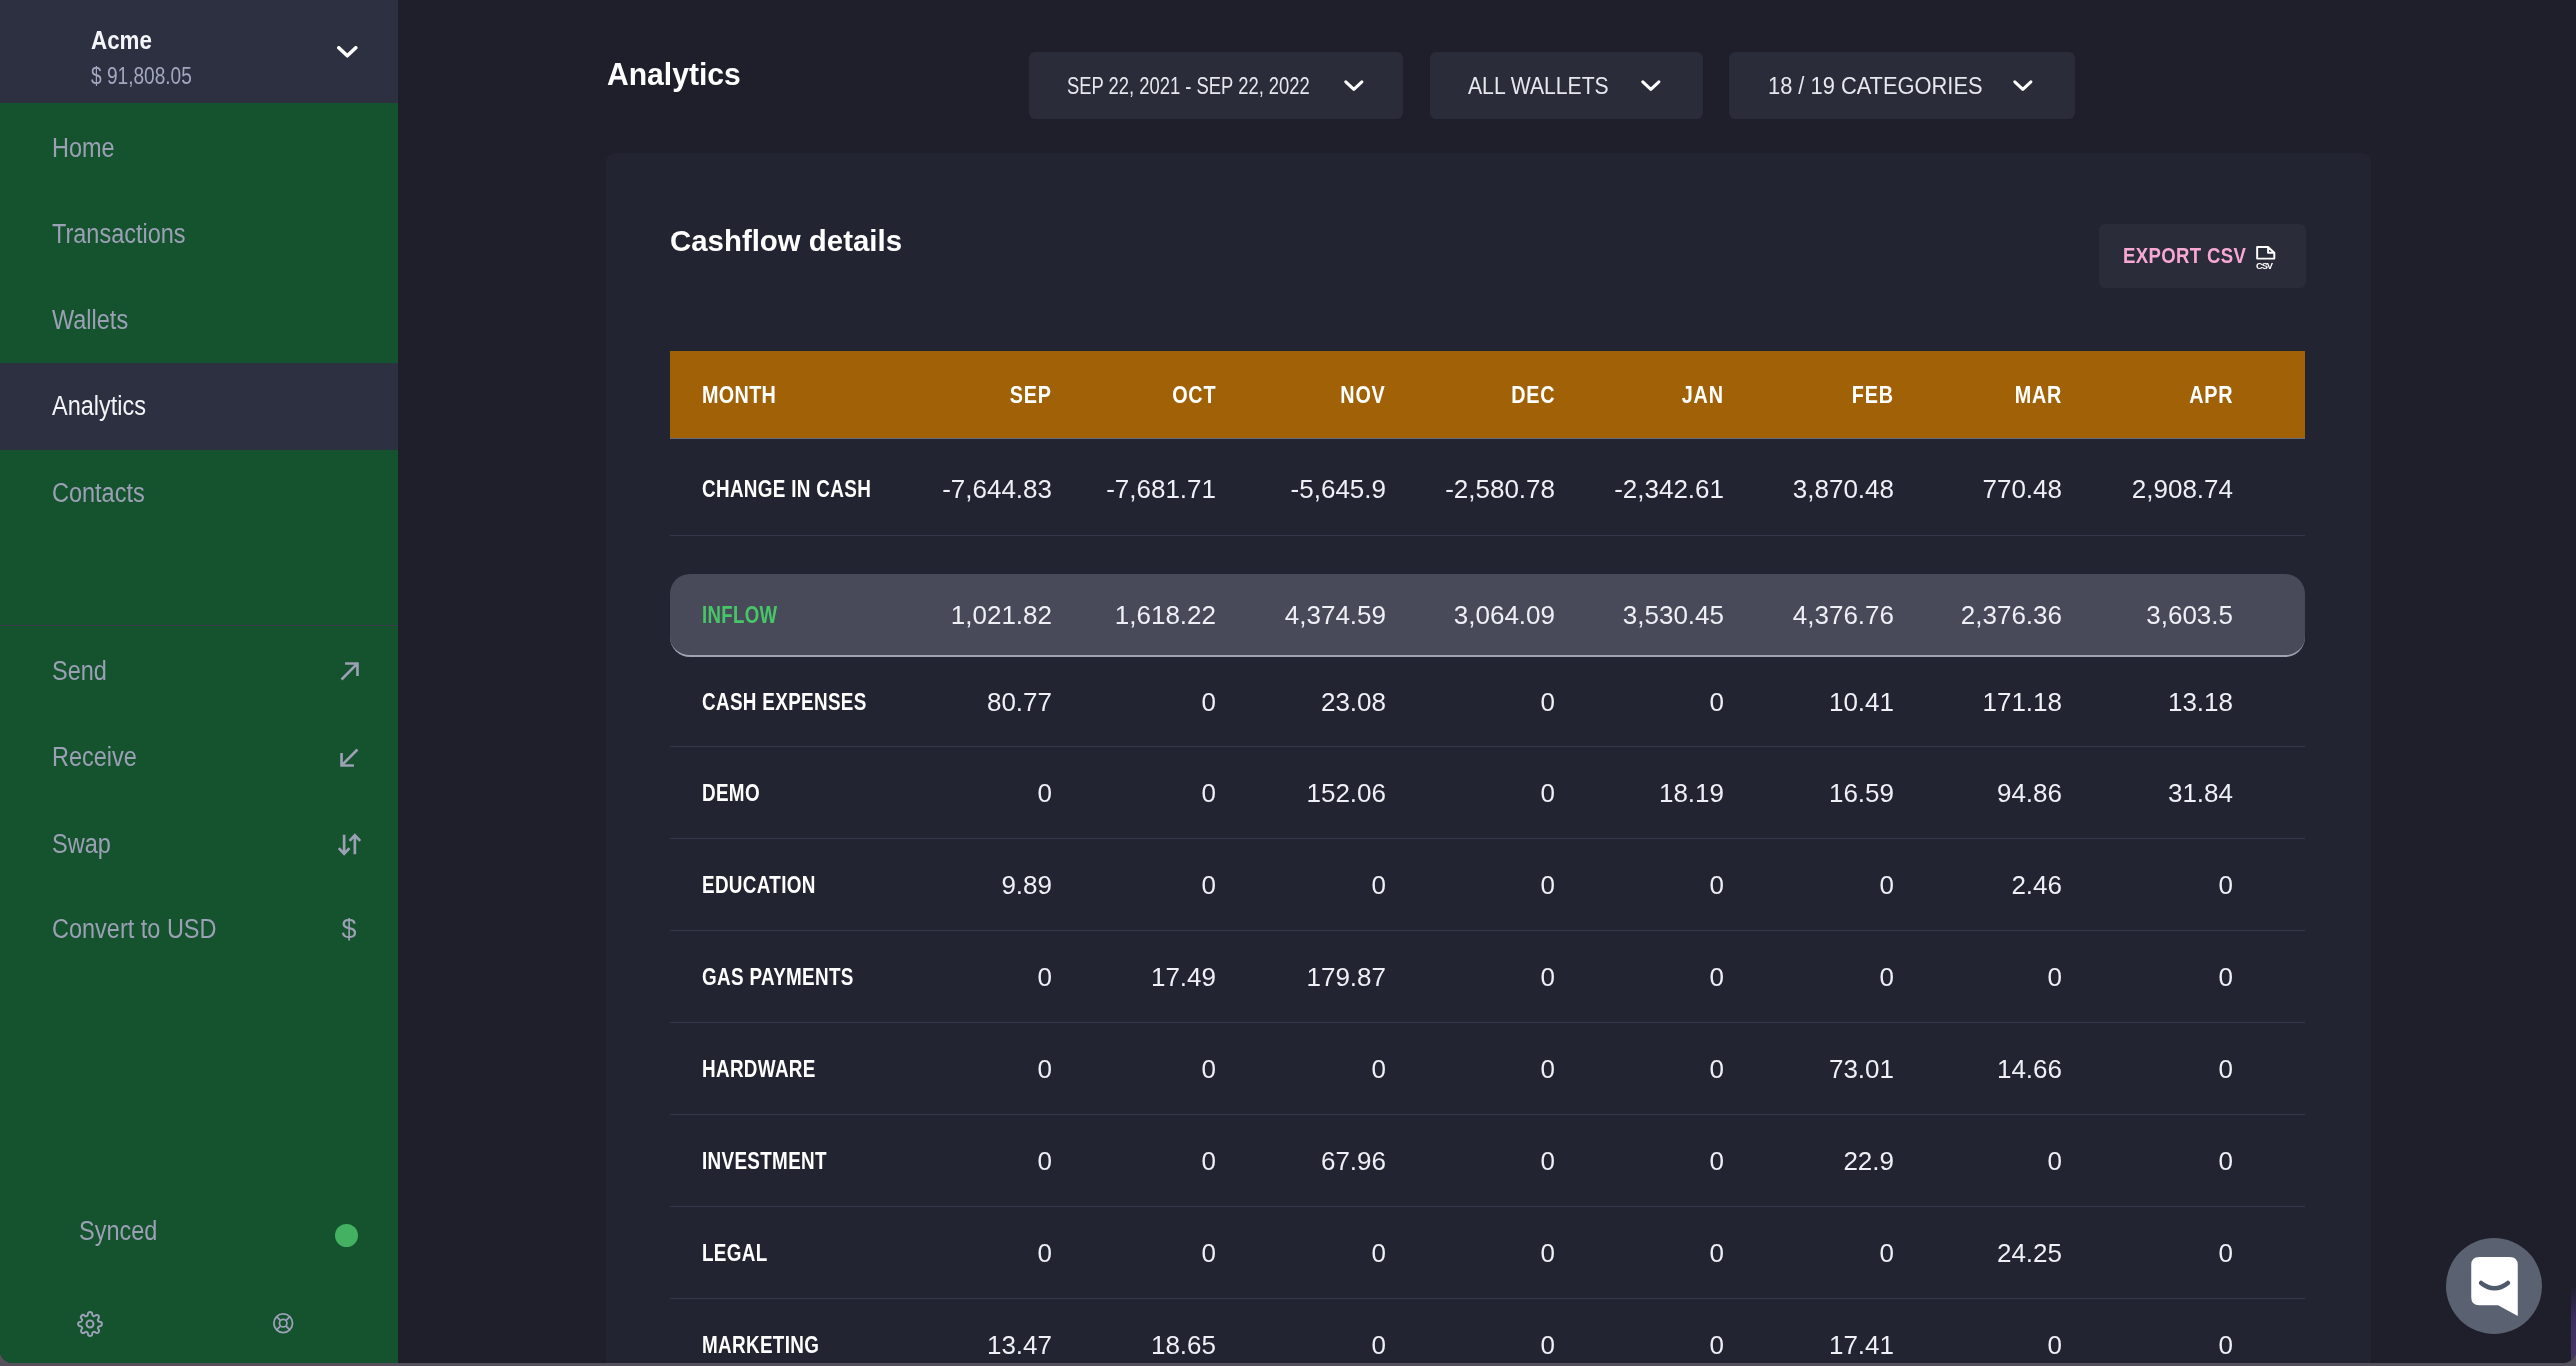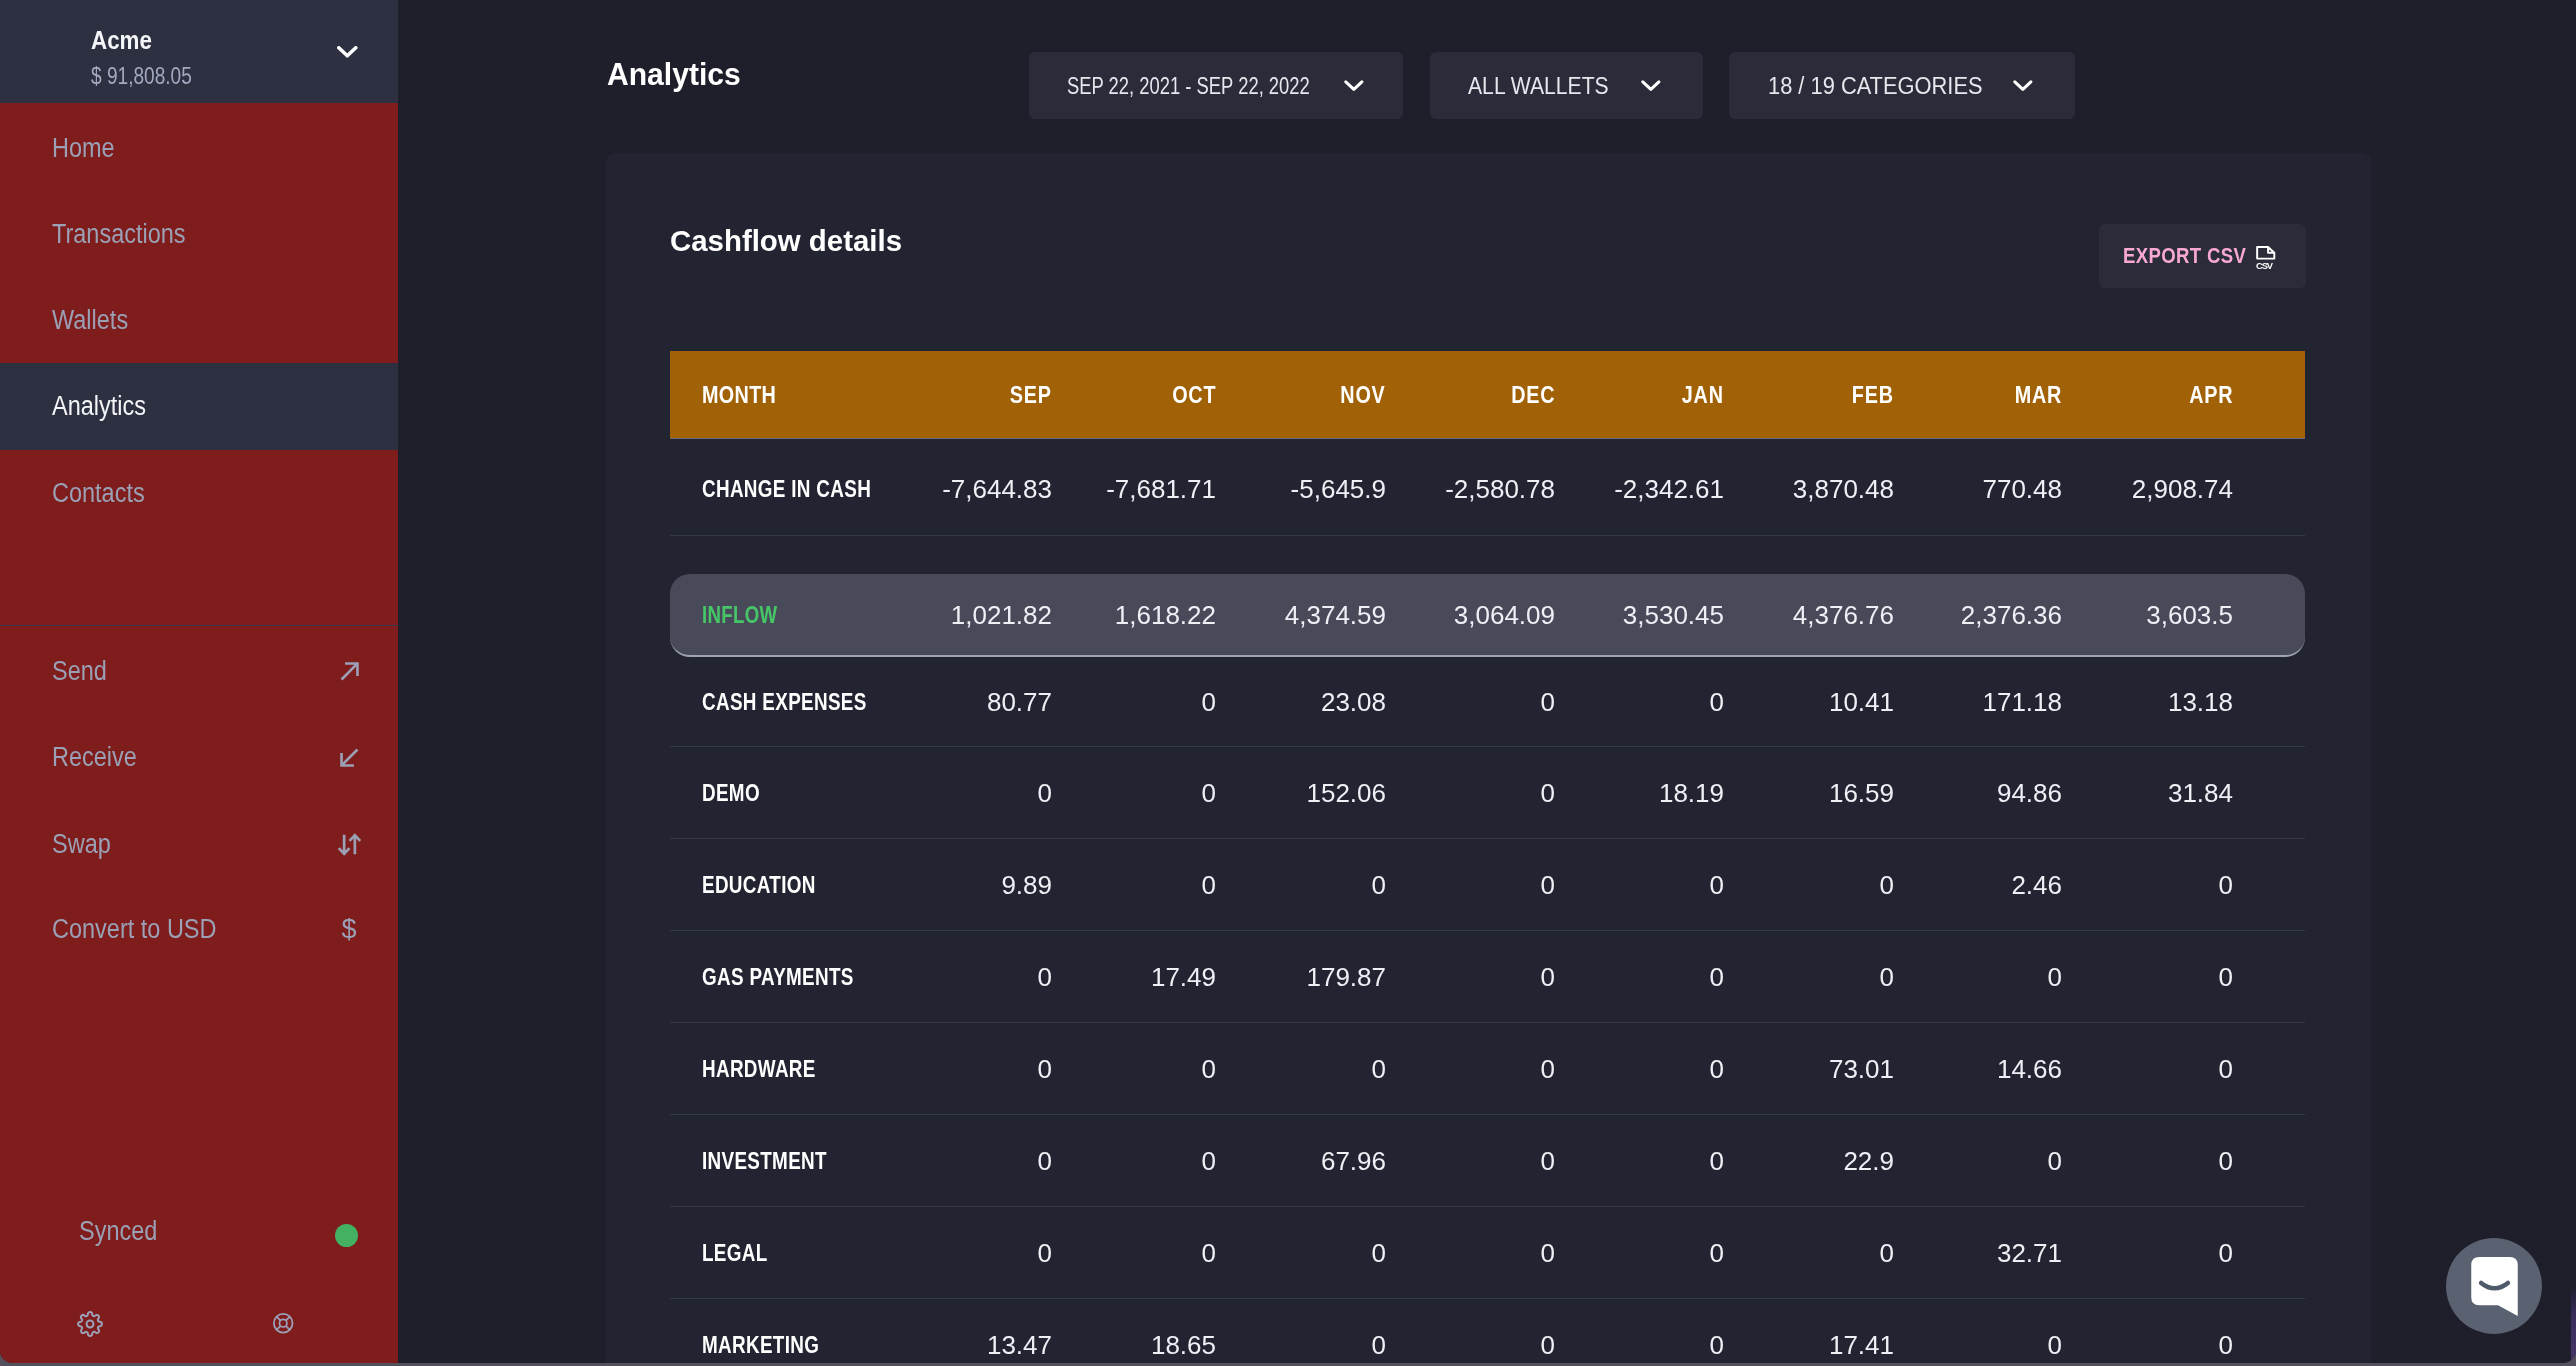--- a/index.html
+++ b/index.html
@@ -1,21 +1,21 @@
 <!DOCTYPE html>
 <html style="font-size:14.3px"><head>
 <meta charset="utf-8">
 <style>
   * { margin:0; padding:0; box-sizing:border-box; }
   html,body { width:2576px; height:1367px; overflow:hidden; background:#54515c; font-family:"Liberation Sans", sans-serif; }
   #window { position:absolute; left:0; top:0; width:2576px; height:1363px; background:#1e1f2b; border-radius:0 0 12.5px 12.5px; overflow:hidden; }
   #purple { position:absolute; right:0; top:1286px; width:5.4px; height:77px; background:linear-gradient(to bottom, rgba(58,45,94,0), #3a2d5e 40%, #473768); border-bottom-right-radius:5.4px; }
 
   
-  #sidebar { position:absolute; left:0; top:0; width:398px; height:1363px; background:#7f1d1d; }
+  #sidebar { position:absolute; left:0; top:0; width:398px; height:1363px; background:#14532d; }
   #acme { position:absolute; left:0; top:0; width:398px; height:103px; background:#2d3040; }
   #acme .name { position:absolute; left:91px; top:25px; font-size:26px; font-weight:bold; color:#f4f5f8; transform:scaleX(0.86); transform-origin:left center; }
   #acme .bal  { position:absolute; left:91px; top:63px; font-size:23px; color:#a3a8c0; transform:scaleX(0.83); transform-origin:left center; }
   #acme svg { position:absolute; left:337px; top:46px; }
   .nav { position:absolute; left:0; width:398px; height:87px; display:flex; align-items:center; padding-left:52px; font-size:27px; color:#9ba0b5; }
   .nav > span.t { transform:scaleX(0.87); transform-origin:left center; white-space:pre; }
   .nav.sel { background:#2d3040; color:#f4f5f8; }
   .navline { position:absolute; left:0; top:625px; width:398px; height:0.9px; background:#3a3c4e; }
   .nav .ric { position:absolute; left:333px; width:32px; height:32px; display:flex; align-items:center; justify-content:center; }
   #synced { position:absolute; left:79px; top:1216px; font-size:27px; color:#9ba0b5; transform:scaleX(0.87); transform-origin:left center; }
@@ -267,21 +267,21 @@
           <span class="c c8">0</span>
       </div>
       <div class="trow r">
         <span class="lbl">LEGAL</span>
         <span class="c c1">0</span>
           <span class="c c2">0</span>
           <span class="c c3">0</span>
           <span class="c c4">0</span>
           <span class="c c5">0</span>
           <span class="c c6">0</span>
-          <span class="c c7">32.71</span>
+          <span class="c c7">24.25</span>
           <span class="c c8">0</span>
       </div>
       <div class="trow r">
         <span class="lbl">MARKETING</span>
         <span class="c c1">13.47</span>
           <span class="c c2">18.65</span>
           <span class="c c3">0</span>
           <span class="c c4">0</span>
           <span class="c c5">0</span>
           <span class="c c6">17.41</span>

